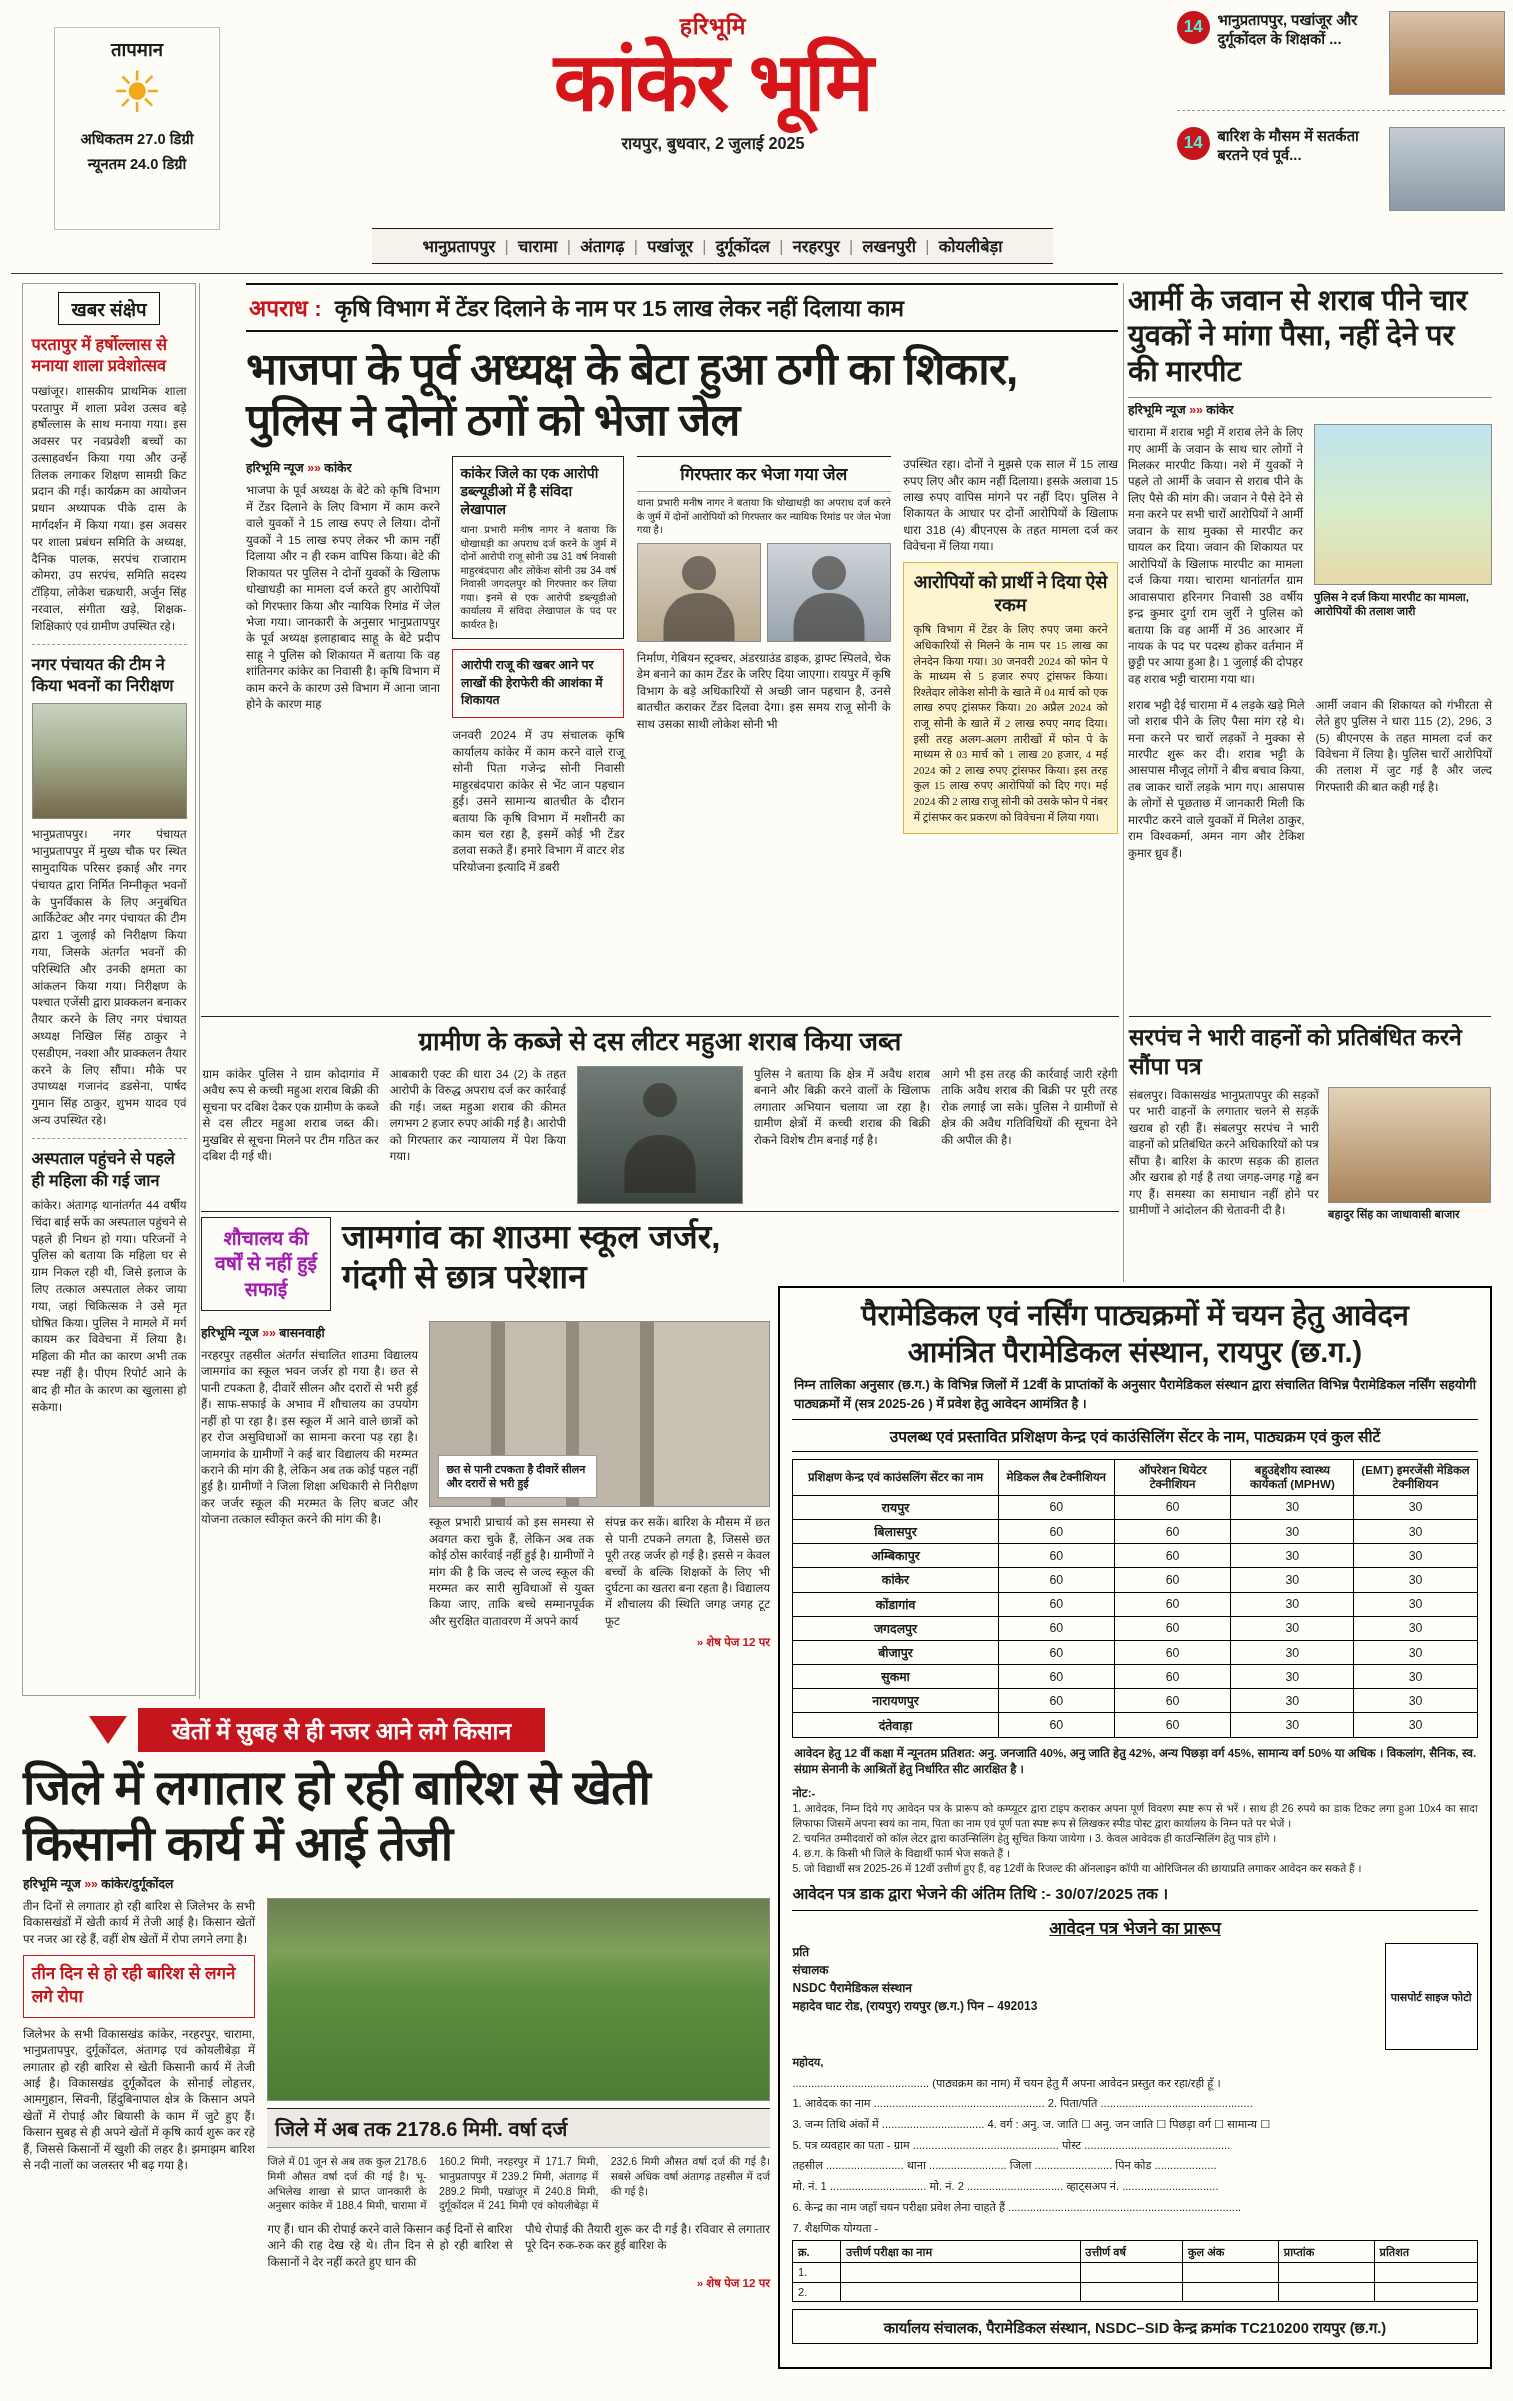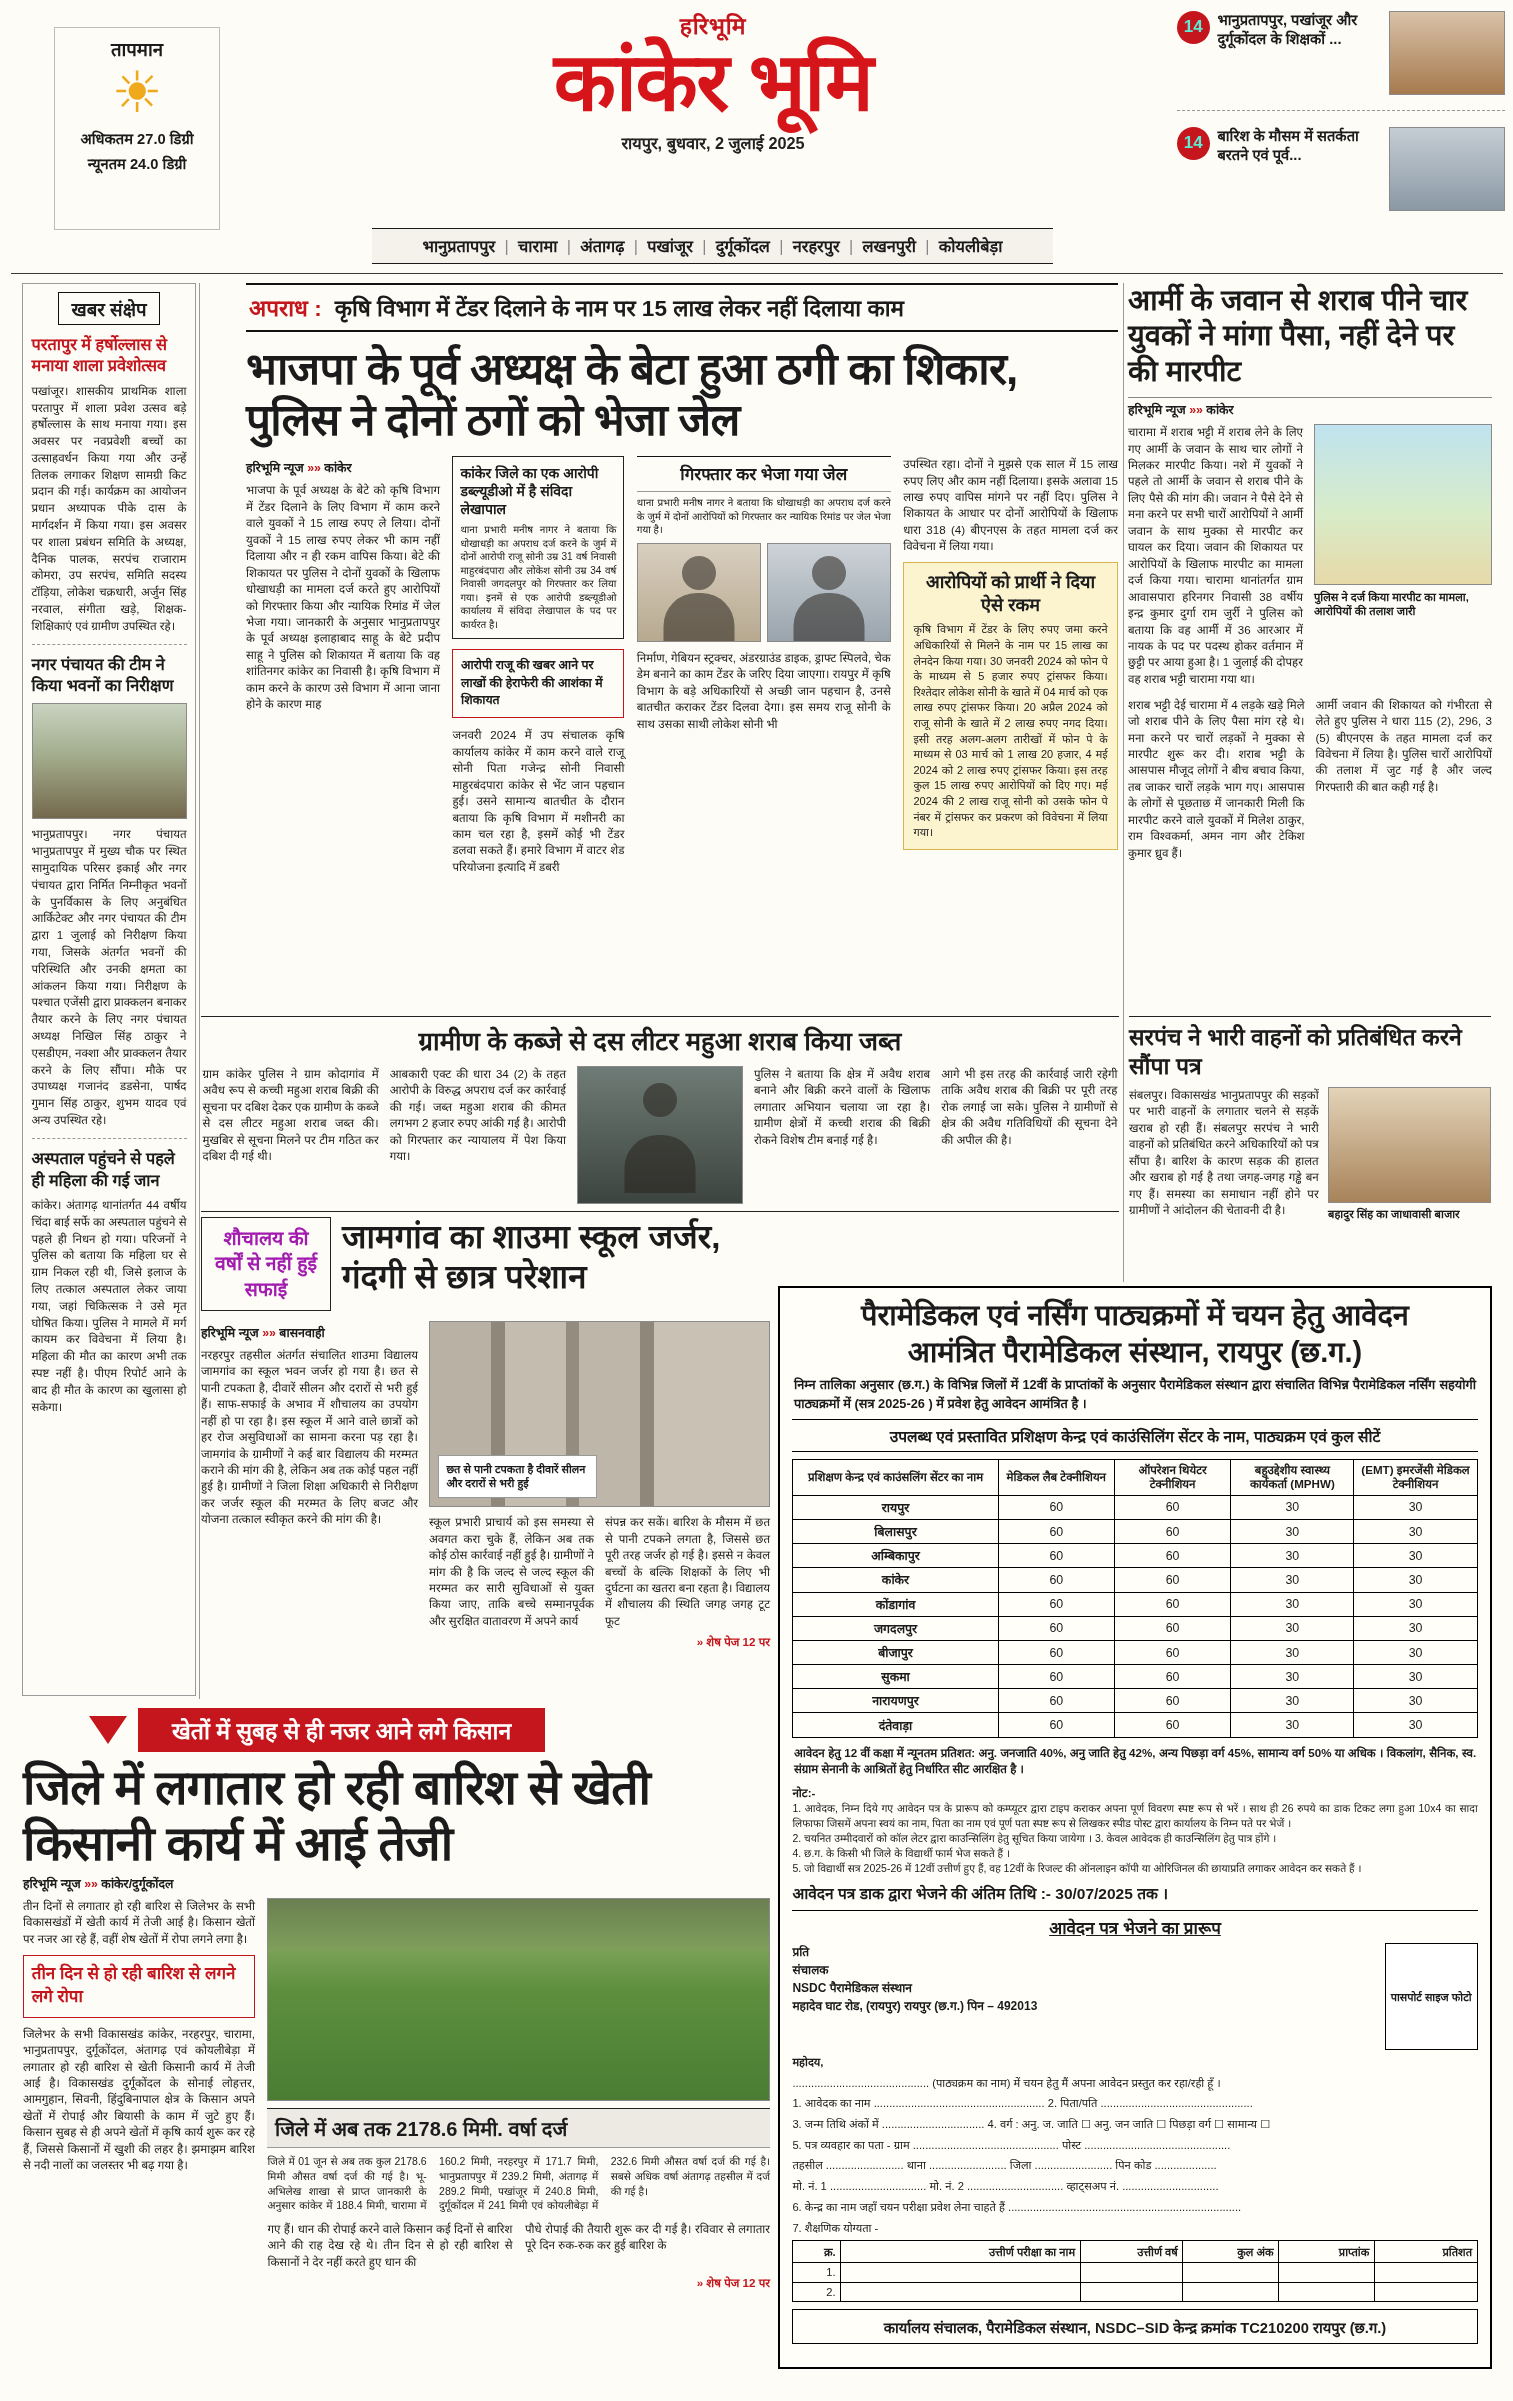--- a/index.html
+++ b/index.html
@@ -60,21 +60,21 @@
   .kicker{display:flex;gap:13px;align-items:baseline;border-top:2.3px solid #111;border-bottom:2.3px solid #111;padding:7px 3.1px;font-size:22.5px;font-weight:800;}
   .crime h1{font-size:44px;line-height:1.16;font-weight:800;letter-spacing:-0.8px;margin:11px 0;}
   .crime-grid{display:grid;grid-template-columns:194px 172px 254px 1fr;gap:12.4px;}
   .side-box{border:1.2px solid #222;padding:7px;}
   .side-box h4{font-size:14px;line-height:1.3;margin-bottom:4.6px;}
   .alert-box{border:1.2px solid #c4161c;padding:7.7px;margin-top:9.3px;font-weight:800;font-size:12.4px;line-height:1.4;}
   .jail{border-top:1.5px solid #111;}
   .jail h4{text-align:center;font-size:17px;padding:5.4px 0;border-bottom:1.2px solid #999;margin-bottom:4.6px;}
   .mugshots{display:flex;gap:6.2px;margin-top:6.2px;}
   .mug{flex:1;height:99px;}
-  .yellow-box{background:#fcf3cf;border:1.2px solid #d9b44a;padding:7.7px 9.3px;margin-top:7.7px;}
+  .yellow-box{background:#fcf3cf;border:1.2px solid #d9b44a;padding:7.7px 9.3px;margin-top:7.7px;font-family:Liberation Serif, serif;}
   .yellow-box h4{font-size:18px;text-align:center;margin-bottom:6.2px;line-height:1.25;}
   .yellow-box .bt{font-size:11px;}
 
   
   .army{left:1128px;top:283px;width:364px;}
   .army h2{font-size:29px;line-height:1.22;font-weight:800;border-bottom:1.2px solid #888;padding-bottom:7.7px;}
   .army-flex{display:flex;gap:11px;margin-top:3.1px;}
   .army-left{flex:1;}
   .army-right{flex:0 0 178px;}
   .army-illu{width:178px;height:161px;}
@@ -128,21 +128,21 @@
   .notes{font-size:10.5px;line-height:1.42;text-align:justify;}
   .note-label{font-weight:800;font-size:11.6px;}
   .deadline{font-weight:800;font-size:15.5px;margin:6.2px 0;}
   .form{border-top:1.9px solid #000;margin-top:6.2px;padding-top:4.6px;}
   .form h3{text-align:center;font-size:17px;text-decoration:underline;margin-bottom:4.6px;}
   .form-top{display:flex;justify-content:space-between;align-items:flex-start;}
   .addr div{font-size:12px;font-weight:700;line-height:1.5;}
   .photo-box{width:93px;height:107px;border:1.5px solid #000;display:flex;align-items:center;justify-content:center;text-align:left;font-size:11px;font-weight:700;padding:4.6px;background:#fff;}
   .form-line{font-size:11.2px;margin:3.9px 0;line-height:1.5;}
   table.edu{width:100%;border-collapse:collapse;font-size:11.2px;margin-top:3.1px;}
-  .edu th,.edu td{border:1.2px solid #000;padding:3.1px 4.6px;text-align:right;height:18.6px;}
+  .edu th,.edu td{border:1.2px solid #000;padding:3.1px 4.6px;text-align:left;height:18.6px;}
   .ad-footer{border:1.5px solid #000;text-align:center;font-weight:800;font-size:14.7px;padding:6.2px;margin-top:7.7px;}
 </style>
 </head>
 <body>
 
 <div class="page">
 
   <div class="abs weather">
     <div class="w-title">तापमान</div>
     <div class="sun-icon">☀</div>

